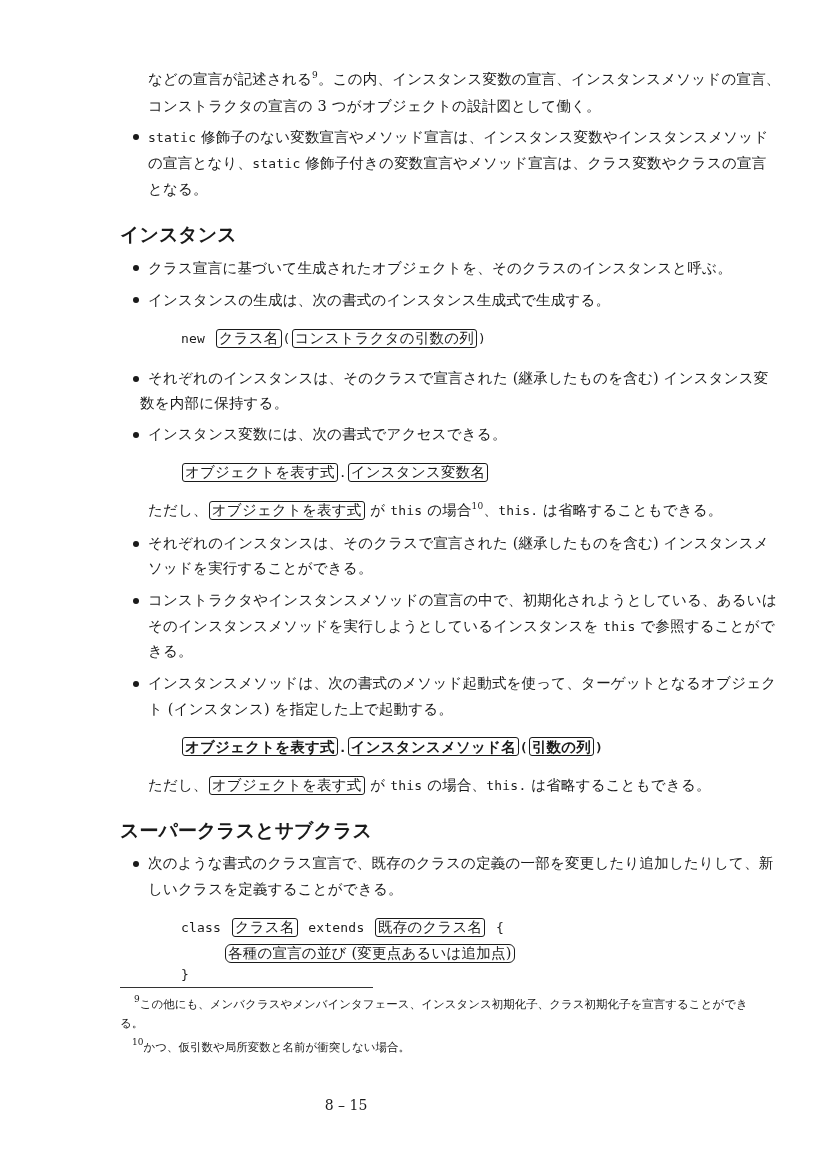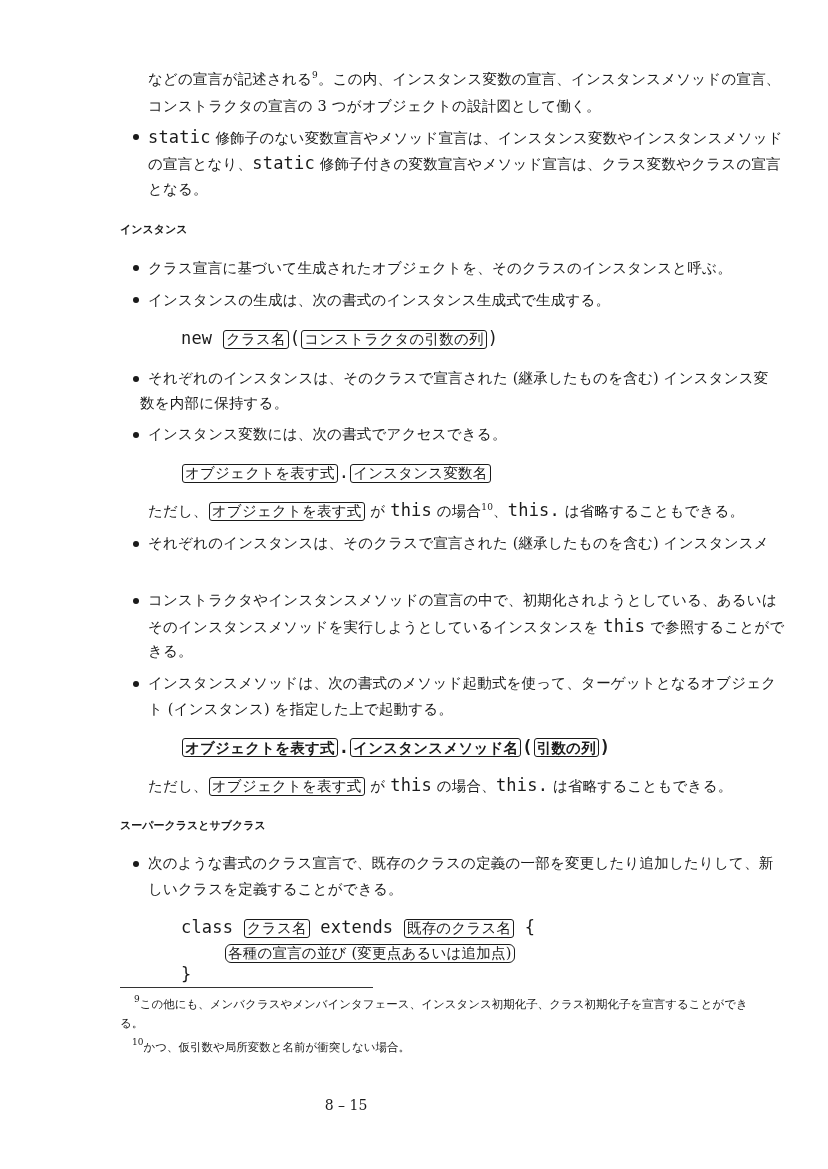--- a/index.html
+++ b/index.html
@@ -3,23 +3,23 @@
 <meta charset="utf-8">
 <style>
   html, body { margin: 0; padding: 0; background: #ffffff; }
   body {
     width: 828px; height: 1169px; position: relative; overflow: hidden;
     font-family: "DejaVu Serif", "Liberation Serif", serif;
     color: #1a1a1a; font-size: 14.5px;
   }
   .page { position: absolute; left: 0; top: 0; width: 828px; height: 1169px; }
   .line { position: absolute; white-space: nowrap; line-height: 20px; letter-spacing: 0.2px; }
-  .heading { position: absolute; font-family: "DejaVu Sans", "Liberation Sans", sans-serif; font-weight: bold; font-size: 11px; }
+  .heading { position: absolute; font-family: "DejaVu Sans", "Liberation Sans", sans-serif; font-weight: bold; font-size: 19px; }
   .bullet { position: absolute; width: 6px; height: 6px; background: #1a1a1a; border-radius: 50%; }
-  .tt { font-family: "DejaVu Sans Mono", "Liberation Mono", monospace; font-size: 17px; margin-top: 40px; }
+  .tt { font-family: "DejaVu Sans Mono", "Liberation Mono", monospace; font-size: 13px; margin-top: 40px; }
   .box {
     display: inline-block; border: 1px solid #1a1a1a; border-radius: 3px;
     padding: 0 2px; line-height: 17px; margin: 0 1px;
   }
   sup { font-size: 9px; vertical-align: 6px; line-height: 0; }
   .fnrule { position: absolute; left: 120px; top: 987px; width: 253px; height: 1px; background: #333; }
   .fn { position: absolute; font-size: 11.5px; line-height: 18px; white-space: nowrap; text-align: right; }
   .pageno { position: absolute; left: 0; width: 692px; top: 1097px; text-align: center; font-size: 14px; }
 </style>
 </head>
@@ -63,20 +63,21 @@
   <div class="line" style="left:181px; top:462px;">
     <span class="box">オブジェクトを表す式</span><span class="tt">.</span><span class="box">インスタンス変数名</span>
   </div>
 
   <div class="line" style="left:148px; top:500px;">
     <span>ただし、</span><span class="box">オブジェクトを表す式</span><span> が </span><span class="tt">this</span><span> の場合</span><sup>10</sup><span>、</span><span class="tt">this.</span><span> は省略することもできる。</span>
   </div>
 
   <div class="bullet" style="left:133px; top:541px;"></div>
   <div class="line" style="left:148px; top:533px;">それぞれのインスタンスは、そのクラスで宣言された (継承したものを含む) インスタンスメ</div>
+  <div class="line" style="left:148px; top:558px;">ソッドを実行することができる。</div>
 
   <div class="bullet" style="left:133px; top:598px;"></div>
   <div class="line" style="left:148px; top:590px;">コンストラクタやインスタンスメソッドの宣言の中で、初期化されようとしている、あるいは</div>
   <div class="line" style="left:148px; top:616px;">
     <span>そのインスタンスメソッドを実行しようとしているインスタンスを </span><span class="tt">this</span><span> で参照することがで</span>
   </div>
   <div class="line" style="left:148px; top:641px;">きる。</div>
 
   <div class="bullet" style="left:133px; top:681px;"></div>
   <div class="line" style="left:148px; top:673px;">インスタンスメソッドは、次の書式のメソッド起動式を使って、ターゲットとなるオブジェク</div>

